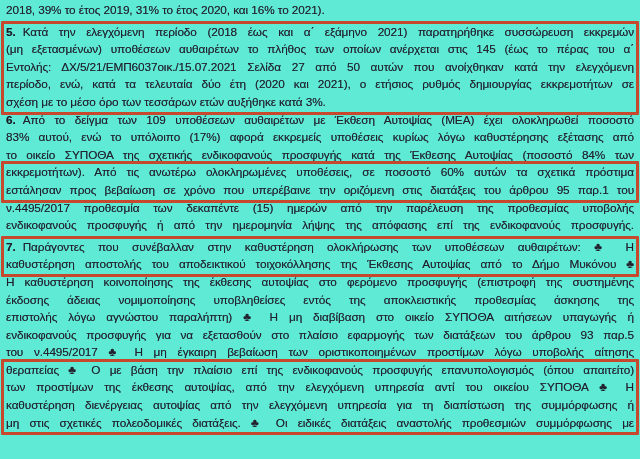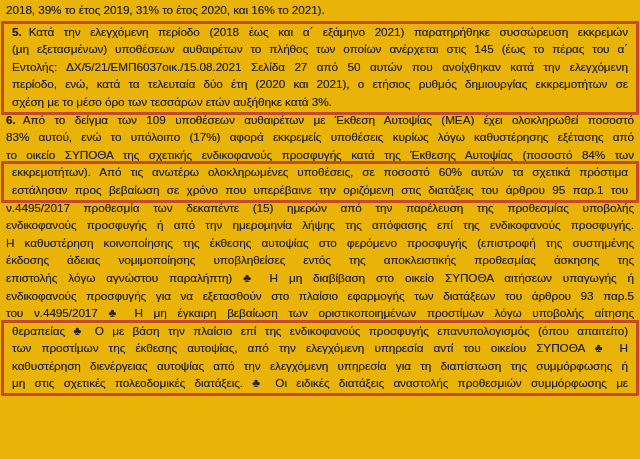--- a/index.html
+++ b/index.html
@@ -1,31 +1,31 @@
 <!DOCTYPE html>
 <html lang="el"><head>
 <meta charset="utf-8">
 <style>
   html,body{margin:0;padding:0;background:#e8e8e8;}
   .page{
     position:relative;
     width:640px;height:459px;
     box-sizing:border-box;
-    background:#eab308;
+    background:#5eead4;
     padding:2px 6px 0 6px;
     overflow:hidden;
     font-family:"Liberation Sans","DejaVu Sans",sans-serif;
     color:#23232e;
   }
   .seg{position:relative;}
   
   .seg.hl{
     border:3px solid #c6492e;
     margin:-3px -5px;
-    padding:0 8px;
+    padding:0 2px;
     border-radius:1px;
   }
   
   .seg.gap{}
   .seg.hl.gap{margin-top:1px;}
   .line{
     font-size:11.8px;
     line-height:17.6px;
     letter-spacing:-0.1px;
     white-space:normal;
@@ -43,41 +43,45 @@
 
 <div class="page">
 
   <div class="seg">
     <div class="line nj"><span>2018, 39% το έτος 2019, 31% το έτος 2020, και 16% το 2021).</span></div>
   </div>
 
   <div class="seg hl gap">
     <div class="line"><span class="num">5.</span><span>Κατά την ελεγχόμενη περίοδο (2018 έως και α΄ εξάμηνο 2021) παρατηρήθηκε συσσώρευση εκκρεμών</span></div>
     <div class="line"><span>(μη εξετασμένων) υποθέσεων αυθαιρέτων το πλήθος των οποίων ανέρχεται στις 145 (έως το πέρας του α΄</span></div>
-    <div class="line"><span>Εντολής: ΔΧ/5/21/ΕΜΠ6037οικ./15.08.2021  Σελίδα 27 από 50 αυτών που ανοίχθηκαν κατά την ελεγχόμενη</span></div>
+    <div class="line"><span>Εντολής: ΔΧ/5/21/ΕΜΠ6037οικ./15.07.2021  Σελίδα 27 από 50 αυτών που ανοίχθηκαν κατά την ελεγχόμενη</span></div>
     <div class="line"><span>περίοδο, ενώ, κατά τα τελευταία δύο έτη (2020 και 2021), ο ετήσιος ρυθμός δημιουργίας εκκρεμοτήτων σε</span></div>
     <div class="line nj"><span>σχέση με το μέσο όρο των τεσσάρων ετών αυξήθηκε κατά 3%.</span></div>
   </div>
 
   <div class="seg gap">
     <div class="line"><span class="num">6.</span><span>Από το δείγμα των 109 υποθέσεων αυθαιρέτων με Έκθεση Αυτοψίας (ΜΕΑ) έχει ολοκληρωθεί ποσοστό</span></div>
     <div class="line"><span>83% αυτού, ενώ το υπόλοιπο (17%) αφορά εκκρεμείς υποθέσεις κυρίως λόγω καθυστέρησης εξέτασης από</span></div>
     <div class="line"><span>το οικείο ΣΥΠΟΘΑ της σχετικής ενδικοφανούς προσφυγής κατά της Έκθεσης Αυτοψίας (ποσοστό 84% των</span></div>
   </div>
 
   <div class="seg hl">
     <div class="line"><span>εκκρεμοτήτων). Από τις ανωτέρω ολοκληρωμένες υποθέσεις, σε ποσοστό 60% αυτών τα σχετικά πρόστιμα</span></div>
     <div class="line"><span>εστάλησαν προς βεβαίωση σε χρόνο που υπερέβαινε την οριζόμενη στις διατάξεις του άρθρου 95 παρ.1 του</span></div>
   </div>
 
   <div class="seg">
     <div class="line"><span>ν.4495/2017  προθεσμία των δεκαπέντε (15) ημερών από την παρέλευση της προθεσμίας υποβολής</span></div>
     <div class="line"><span>ενδικοφανούς προσφυγής ή από την ημερομηνία λήψης της απόφασης επί της ενδικοφανούς προσφυγής.</span></div>
   </div>
 
+  <div class="seg hl gap">
+    <div class="line"><span class="num">7.</span><span>Παράγοντες που  συνέβαλλαν στην  καθυστέρηση ολοκλήρωσης των  υποθέσεων αυθαιρέτων: ♣ Η</span></div>
+    <div class="line"><span>καθυστέρηση αποστολής του αποδεικτικού τοιχοκόλλησης της Έκθεσης Αυτοψίας από το Δήμο Μυκόνου ♣</span></div>
+  </div>
 
   <div class="seg">
     <div class="line"><span>Η καθυστέρηση κοινοποίησης της έκθεσης αυτοψίας στο φερόμενο προσφυγής (επιστροφή της συστημένης</span></div>
     <div class="line"><span>έκδοσης άδειας νομιμοποίησης υποβληθείσες εντός της αποκλειστικής προθεσμίας άσκησης της</span></div>
     <div class="line"><span>επιστολής λόγω αγνώστου παραλήπτη) ♣ Η μη διαβίβαση στο οικείο ΣΥΠΟΘΑ αιτήσεων υπαγωγής ή</span></div>
     <div class="line"><span>ενδικοφανούς προσφυγής για να εξετασθούν στο πλαίσιο εφαρμογής των διατάξεων του άρθρου 93 παρ.5</span></div>
     <div class="line"><span>του ν.4495/2017 ♣ Η μη έγκαιρη βεβαίωση των οριστικοποιημένων προστίμων λόγω υποβολής αίτησης</span></div>
   </div>
 
   <div class="seg hl">

